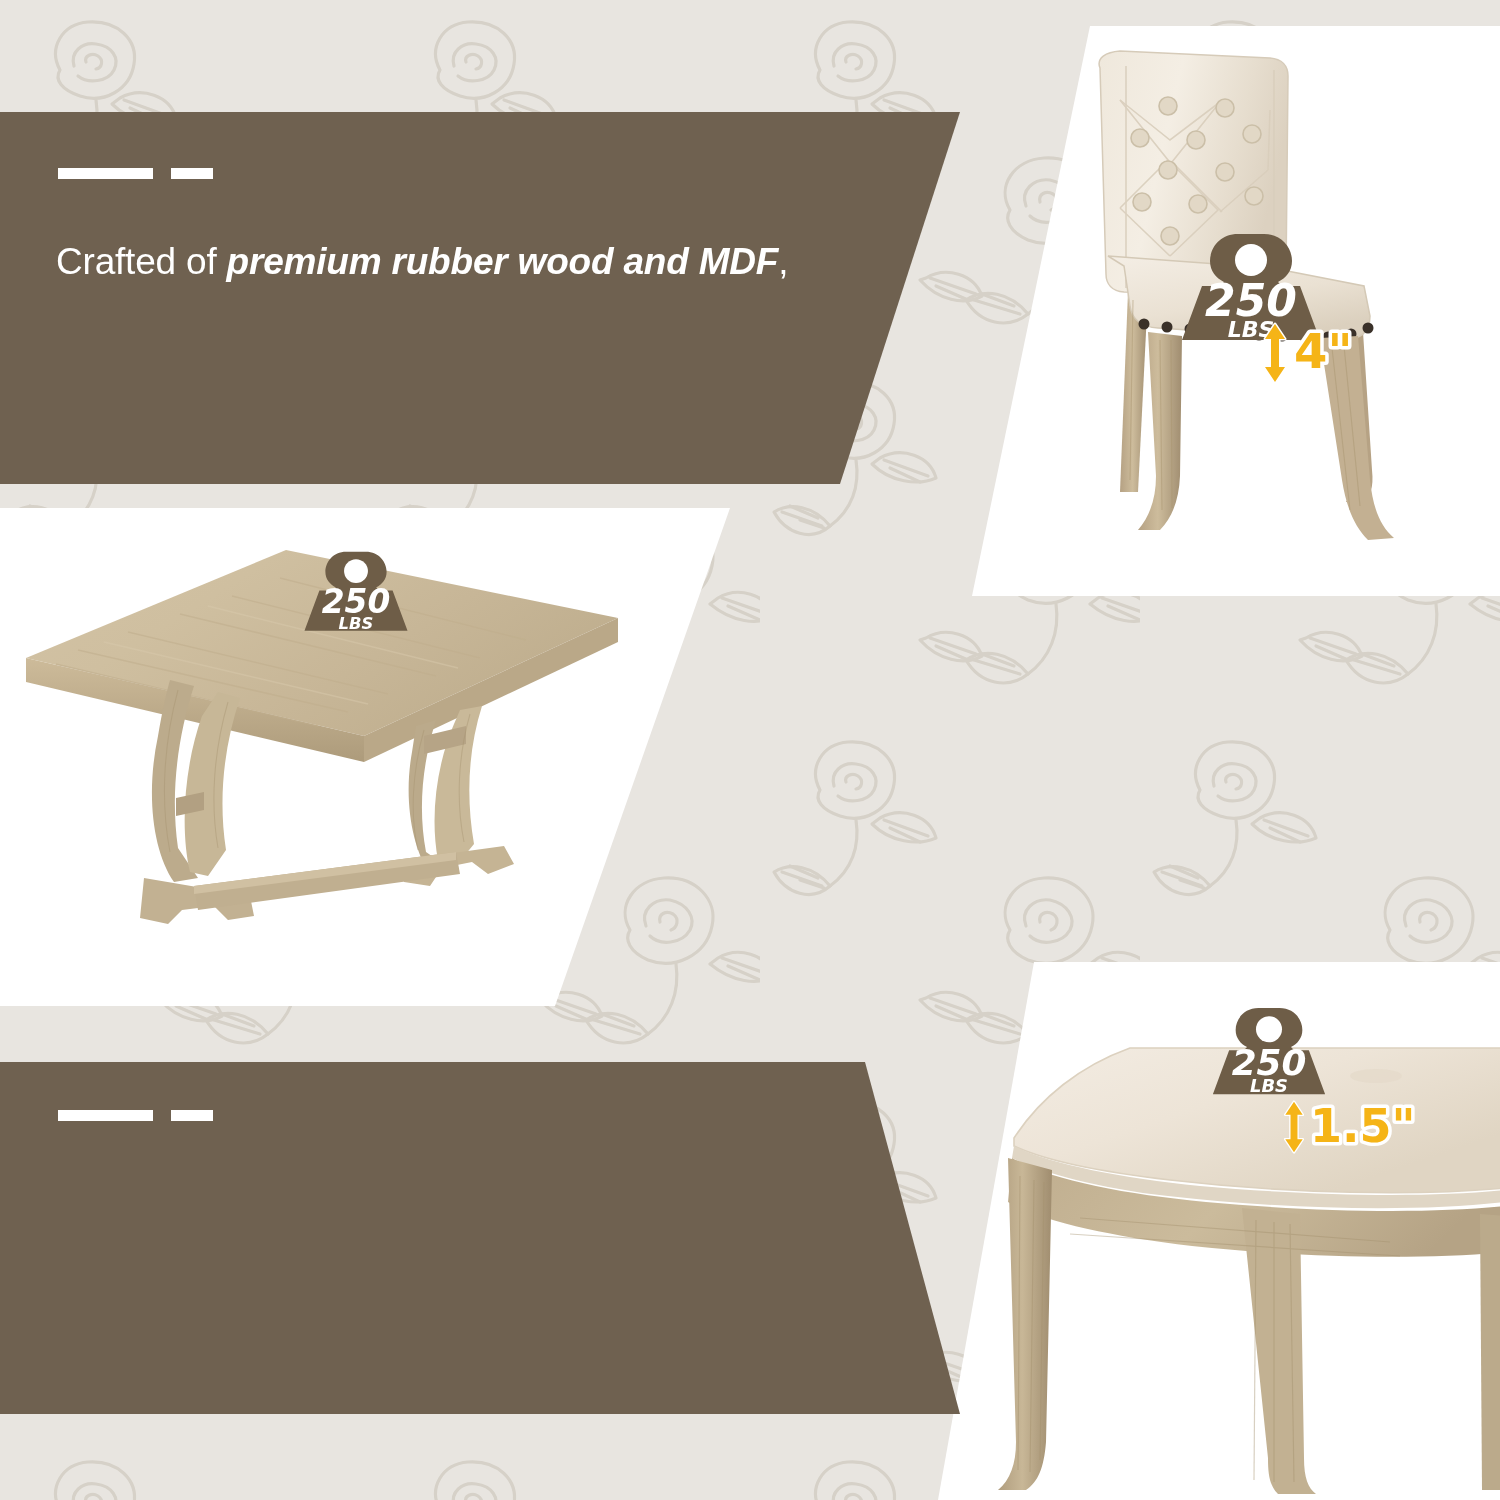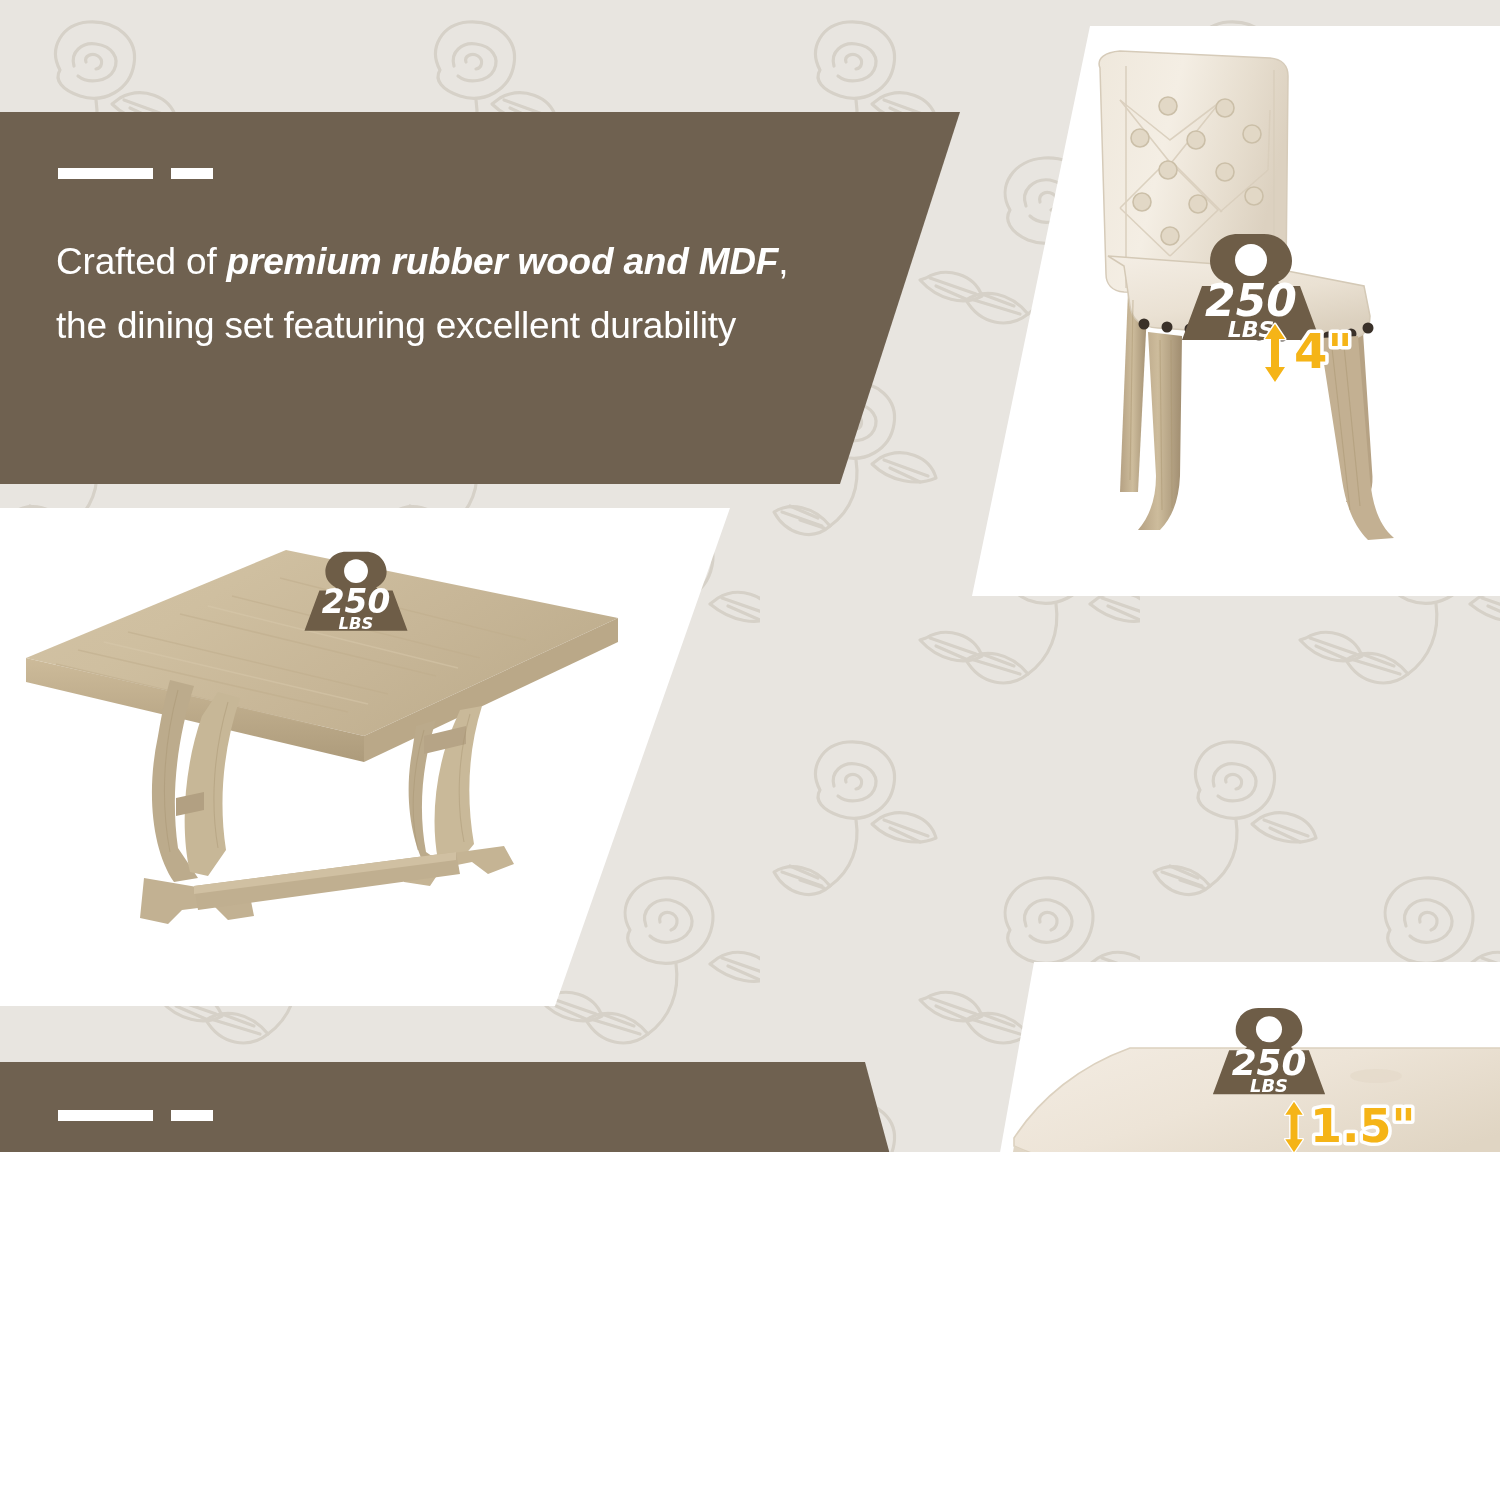--- a/index.html
+++ b/index.html
@@ -8,21 +8,21 @@
   html, body {
     width: 1500px;
     height: 1500px;
     overflow: hidden;
     font-family: "Liberation Sans", sans-serif;
   }
 
   #stage {
     position: relative;
     width: 1500px;
-    height: 1152px;
+    height: 1500px;
     background: #E8E5E0;
     overflow: hidden;
     padding-left: 28px;
   }
 
   
   .wallpaper {
     position: absolute;
     inset: 0;
     opacity: 1;
@@ -414,21 +414,20 @@
 
   <div class="panel brown-panel panel-top-text"></div>
 
   <div class="accent-dashes" style="left:58px; top:168px;">
     <span class="dash-long"></span>
     <span class="dash-short"></span>
   </div>
 
   <div class="feature-text" style="left:56px; top:230px; width:790px;">
     <div><span>Crafted of </span><em>premium rubber wood and MDF</em><span>,</span></div>
-    <div><span>the dining set featuring excellent durability</span></div>
   </div>
 
   <div class="panel brown-panel panel-bottom-text"></div>
 
   <div class="accent-dashes" style="left:58px; top:1110px;">
     <span class="dash-long"></span>
     <span class="dash-short"></span>
   </div>
 
 

